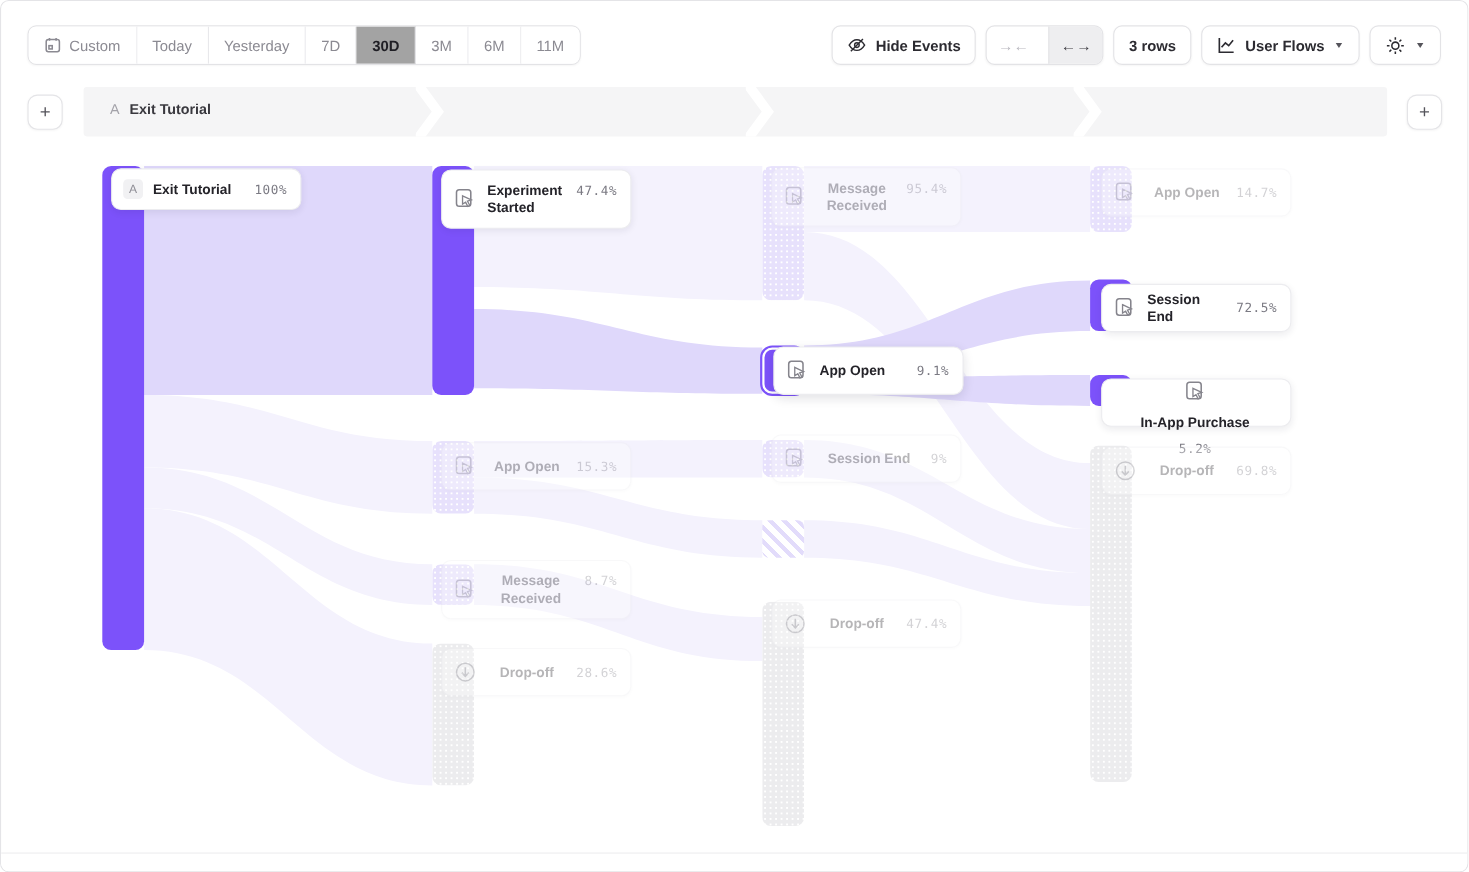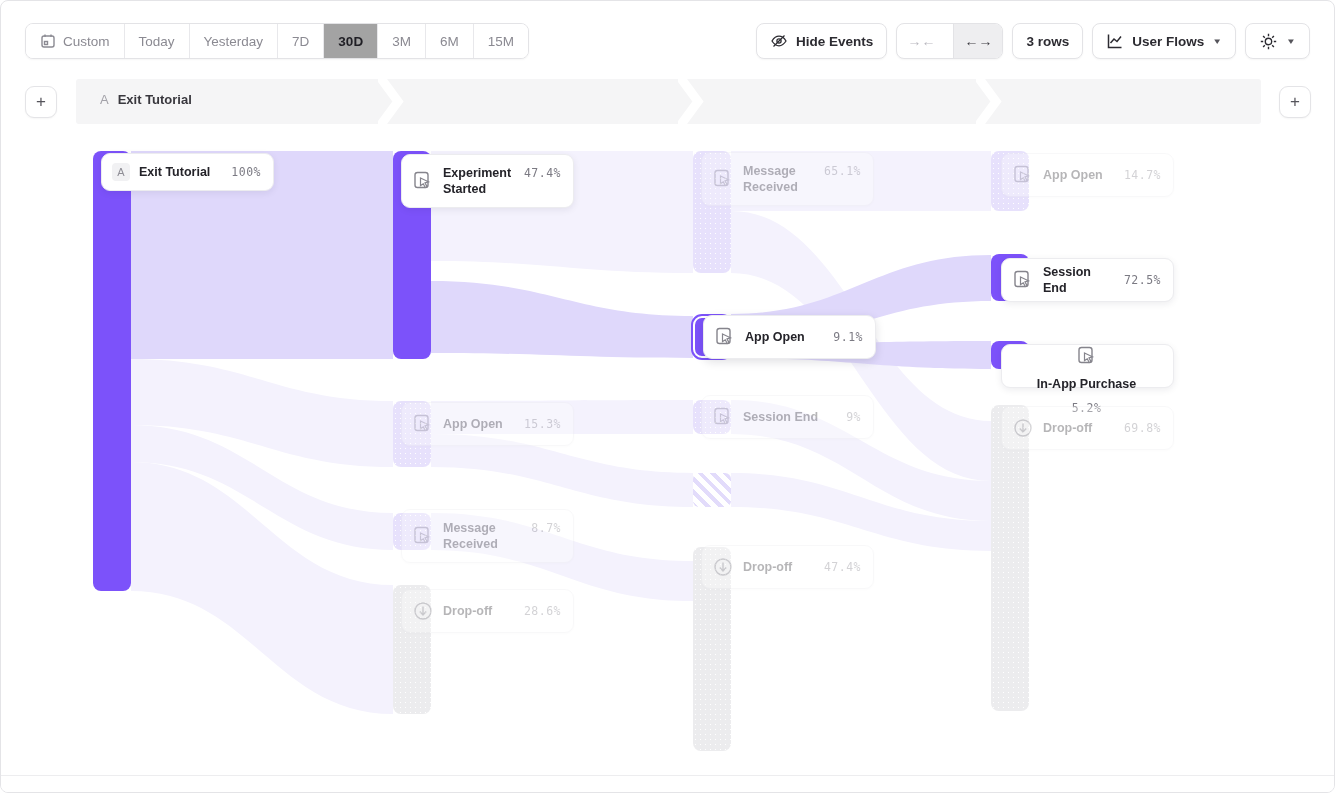--- a/index.html
+++ b/index.html
@@ -58,21 +58,21 @@
   .bar.solid { background:#7C52FA; }
   .bar.fpurple { background-color:#e7e1fc; background-image:radial-gradient(#ffffff 0.9px, transparent 0.9px); background-size:5px 5px; }
   .bar.fgray { background-color:#ececee; background-image:radial-gradient(#ffffff 0.9px, transparent 0.9px); background-size:5px 5px; }
   .bar.hatch { background:repeating-linear-gradient(45deg,#cfc4f8 0 4px,#ffffff 4px 9px); opacity:.6; border-radius:6px; }
   .bar.selected { background:#7C52FA; border:2px solid #fff; outline:2px solid #7C52FA; border-radius:9px; }
   .card {
     position:absolute; width:173px; background:#fff; border:1px solid #ececef;
     border-radius:9px; display:flex; align-items:center; gap:9px; padding:0 12px 0 10px;
     box-shadow:0 2px 7px rgba(25,20,50,.08); cursor:pointer;
   }
-  .card.faded { opacity:.33; box-shadow:0 1px 3px rgba(25,20,50,.05); }
+  .card.faded { opacity:.33; box-shadow:0 1px 3px rgba(25,20,50,.05);text-align:center; }
   .card .lbl { flex:1; font-size:12.5px; font-weight:700; color:#242329; line-height:16px; }
   .card .pct { font-family:"DejaVu Sans Mono", monospace; font-size:11.5px; color:#7b7a83; letter-spacing:.5px; }
   .card.two .pct { align-self:flex-start; padding-top:11px; }
   .abadge {
     width:18px; height:18px; background:#f1f1f3; border-radius:4px; color:#8e8d95;
     font-size:11px; display:flex; align-items:center; justify-content:center; flex:none;
   }
   .icon { flex:none; display:flex; align-items:center; justify-content:center; }
   .footer { position:absolute; left:0; right:0; bottom:0; height:17px; border-top:1px solid #ededef; background:#fff; }
 </style>
@@ -106,21 +106,21 @@
       <div class="seg active">
           <span>30D</span>
         </div>
       <div class="seg">
           <span>3M</span>
         </div>
       <div class="seg">
           <span>6M</span>
         </div>
       <div class="seg">
-          <span>15M</span>
+          <span>11M</span>
         </div>
     </div>
 
     <div class="right-controls">
       <div class="btn">
         <span class="icon">
           <svg width="18" height="18" viewBox="0 0 18 18" fill="none" stroke="#2c2b31" stroke-width="1.3">
             <path d="M2 9c2-3.2 4.4-4.8 7-4.8S14 5.8 16 9c-2 3.2-4.4 4.8-7 4.8S4 12.2 2 9z"></path>
             <circle cx="9" cy="9" r="2.1"></circle>
             <line x1="3.5" y1="14.5" x2="14.5" y2="3.5"></line>
@@ -260,21 +260,21 @@
     </div>
 
     <div class="card two faded" style="left:700px; top:151px; height:54px;">
       <span class="icon">
         <svg width="22" height="22" viewBox="0 0 22 22" fill="none" stroke="#85848c" stroke-width="1.4">
           <rect x="3" y="2.5" width="13" height="15" rx="2.5"></rect>
           <path d="M8.5 8 L16.5 11.8 L13 12.9 L15 16.6 L13.2 17.5 L11.3 13.8 L8.5 15.6 Z" fill="#fff" stroke-width="1.2"></path>
         </svg>
       </span>
       <span class="lbl">Message Received</span>
-      <span class="pct">65.1%</span>
+      <span class="pct">95.4%</span>
     </div>
     <div class="card" style="left:702px; top:314px; height:44px; box-shadow:0 3px 10px rgba(25,20,50,.13);">
       <span class="icon">
         <svg width="22" height="22" viewBox="0 0 22 22" fill="none" stroke="#85848c" stroke-width="1.4">
           <rect x="3" y="2.5" width="13" height="15" rx="2.5"></rect>
           <path d="M8.5 8 L16.5 11.8 L13 12.9 L15 16.6 L13.2 17.5 L11.3 13.8 L8.5 15.6 Z" fill="#fff" stroke-width="1.2"></path>
         </svg>
       </span>
       <span class="lbl">App Open</span>
       <span class="pct">9.1%</span>

